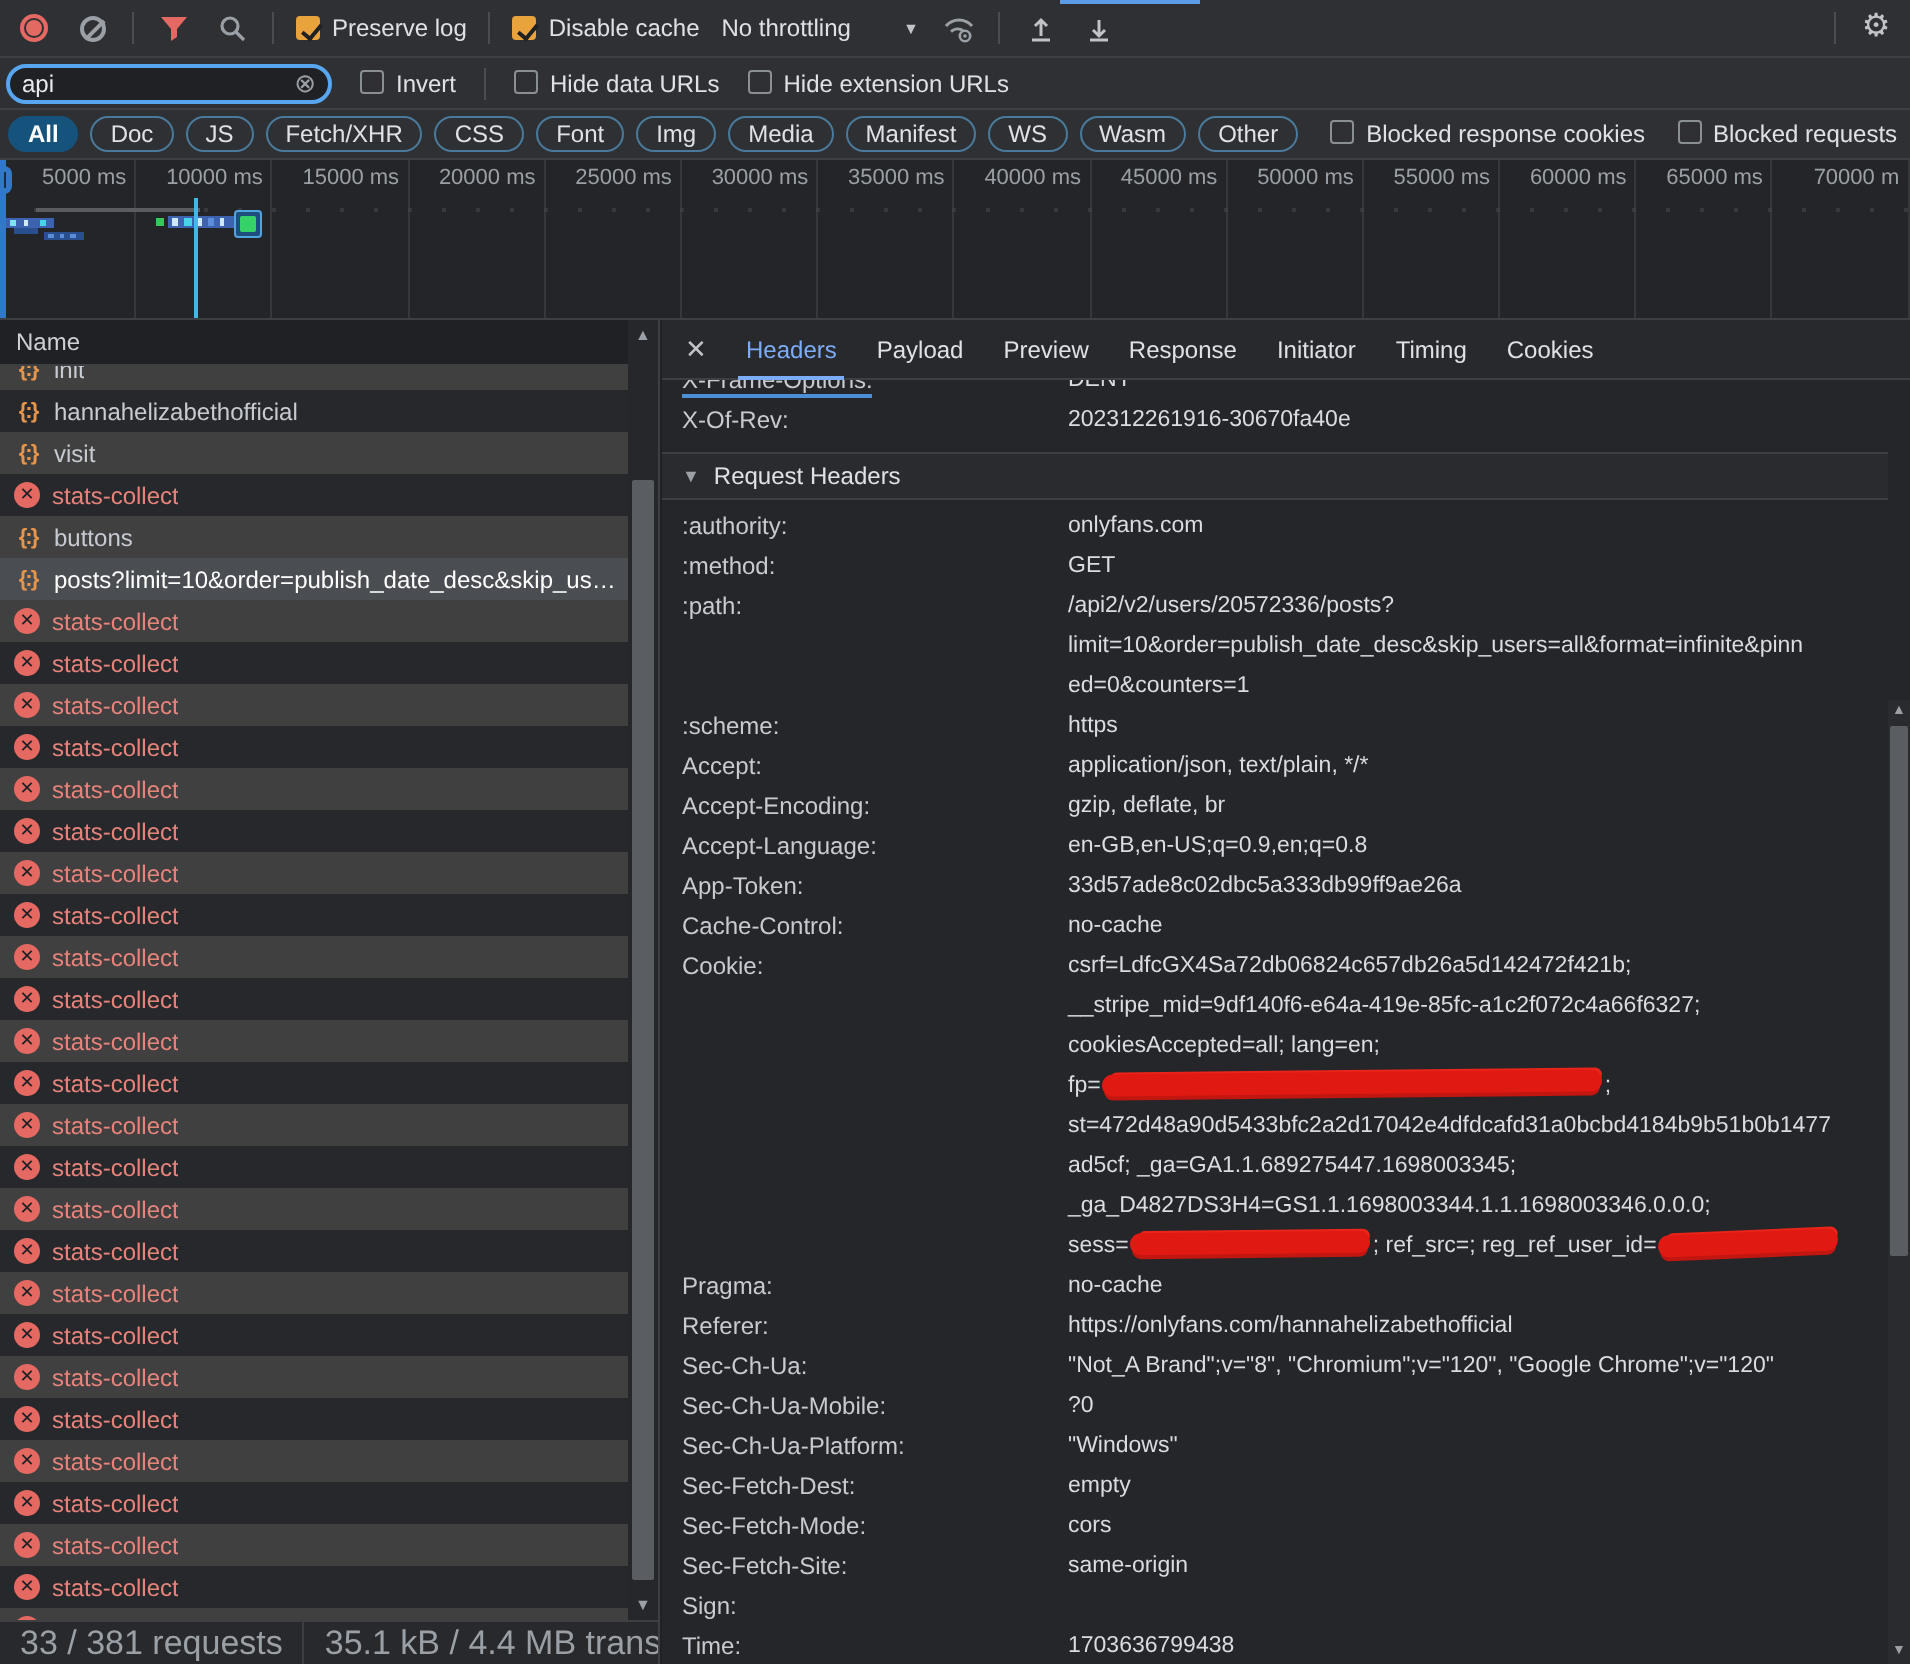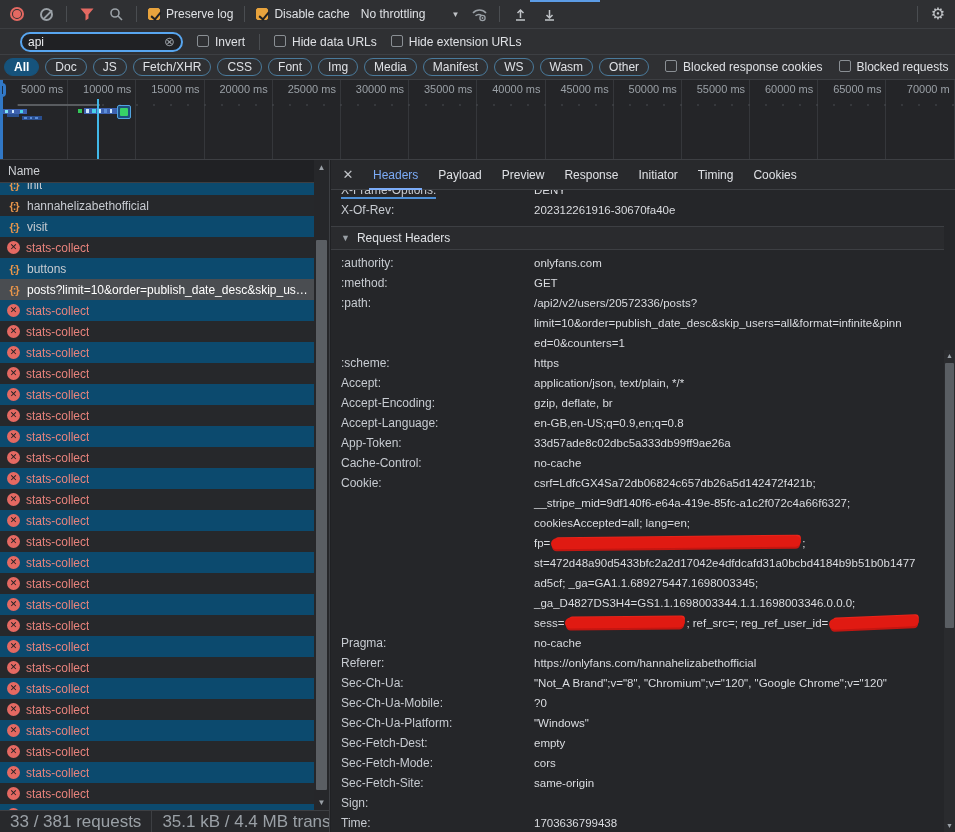--- a/index.html
+++ b/index.html
@@ -23,21 +23,21 @@
   .cb.checked::after{content:"";position:absolute;left:3.5px;top:0.5px;width:4px;height:8px;
                      border:solid #202124;border-width:0 2px 2px 0;transform:rotate(40deg)}
   .tb-label{display:flex;align-items:center;gap:6px;color:#dfe1e5;white-space:nowrap}
   .throttle{display:flex;align-items:center;gap:26px;color:#dfe1e5;white-space:nowrap}
   .caret{font-size:8px;color:#c0c3c7}
   .gear{font-size:16px;color:#c0c3c7;line-height:1}
   .spacer{flex:1}
 
   
   .filter-row{position:absolute;top:29px;left:0;right:0;height:26px;background:#2f3033;
-              border-bottom:1px solid #3d3f43;display:flex;align-items:center;gap:14px;padding:0 20px}
+              border-bottom:1px solid #3d3f43;display:flex;align-items:center;gap:14px;padding:0 3px}
   .search-box{width:163px;height:20px;background:#202124;border:2px solid #58a6f0;border-radius:10px;
               display:flex;align-items:center;padding:0 6px;gap:4px}
   .search-box input{flex:1;background:transparent;border:none;outline:none;color:#e8eaed;
                     font:12px "Liberation Sans",sans-serif;min-width:0}
   .clear-x{color:#9aa0a6;font-size:13px;line-height:1}
   .chk-item{display:flex;align-items:flex-start;gap:6px;white-space:nowrap}
 
   
   .pills-row{position:absolute;top:55px;left:0;right:0;height:25px;background:#2f3033;
              border-bottom:1px solid #3d3f43;display:flex;align-items:center;gap:6px;padding:0 4px;overflow:hidden}
@@ -56,21 +56,21 @@
         background:repeating-linear-gradient(90deg,#45484d 0 2px,transparent 2px 17px)}
   .bar{position:absolute}
   .selbox{position:absolute;background:#1d4f7e;border:1px solid #52a4e0;border-radius:2px}
   .selbox .inner{position:absolute;inset:2px;background:#37d267;border-radius:1px}
   .marker{position:absolute;top:19px;bottom:0;width:2px;background:#41b8e8}
   .tl-handle{position:absolute;left:0;top:0;bottom:0;width:3px;background:#3178c6}
   .tl-knob{position:absolute;left:0;top:3px;width:6px;height:14px;background:#3178c6;border-radius:0 4px 4px 0}
   .tl-knob::after{content:"";position:absolute;left:2px;top:3px;width:1px;height:8px;background:#1a2c44}
 
   
-  .left-panel{position:absolute;top:160px;left:0;width:330px;bottom:0;background:#0c4a6e;
+  .left-panel{position:absolute;top:160px;left:0;width:330px;bottom:0;background:#404040;
               border-right:1px solid #3d3f43;overflow:hidden}
   .name-header{height:23px;line-height:23px;padding-left:8px;color:#cdd0d4;border-bottom:1px solid #3d3f43;background:#202124}
   .rows-clip{position:absolute;top:23px;left:0;right:15px;bottom:22px;overflow:hidden}
   .rows-inner{margin-top:-9px}
   .req-row{height:21px;display:flex;align-items:center;gap:6px;padding-left:7px;white-space:nowrap;overflow:hidden}
   .req-row:nth-child(even){background:#26282b}
   .req-row.selected{background:#4a4d51}
   .req-row.selected .lbl{color:#fff}
   .req-row .lbl{color:#c7cbd1;overflow:hidden;text-overflow:ellipsis}
   .req-row.error .lbl{color:#e8837c}

